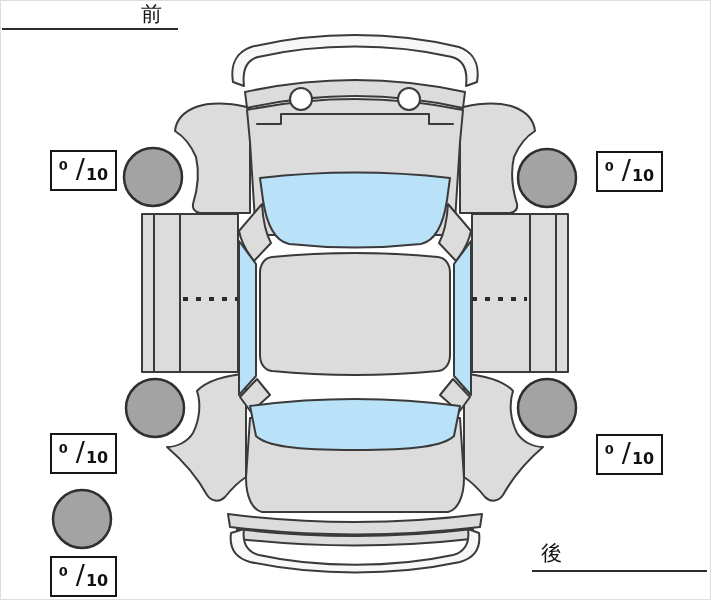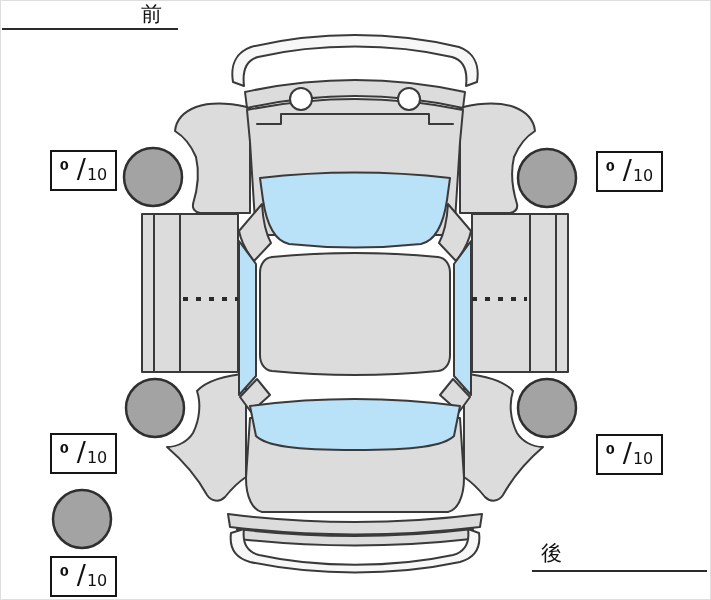--- a/index.html
+++ b/index.html
@@ -9,21 +9,21 @@
     overflow:hidden;box-shadow:inset 0 0 0 1px #dedede;
   }
   .car-svg{position:absolute;left:0;top:0;}
   .score-box{
     position:absolute;width:63px;height:37px;background:#fff;
     border:2px solid #151515;display:flex;align-items:center;justify-content:center;
     box-sizing:content-box;white-space:nowrap;
   }
   .score-box .val{font-size:13px;font-weight:bold;transform:translateY(-5px);margin-right:8px;}
   .score-box .slash{font-size:27px;font-weight:500;transform:translateY(-2px);}
-  .score-box .max{font-size:16px;font-weight:normal;transform:translateY(4px);margin-left:1px;}
+  .score-box .max{font-size:16px;font-weight:bold;transform:translateY(4px);margin-left:1px;}
   .axis-label{position:absolute;font-size:21px;line-height:1;color:#111;}
   .axis-line{position:absolute;height:2px;background:#2b2b2b;}
 </style>
 </head>
 <body>
 
 <div class="screen">
 
   <svg class="car-svg" width="711" height="600" viewBox="0 0 711 600">
     <g fill="#dcdcdc" stroke="#3a3a3a" stroke-width="2" stroke-linejoin="round" stroke-linecap="round">

